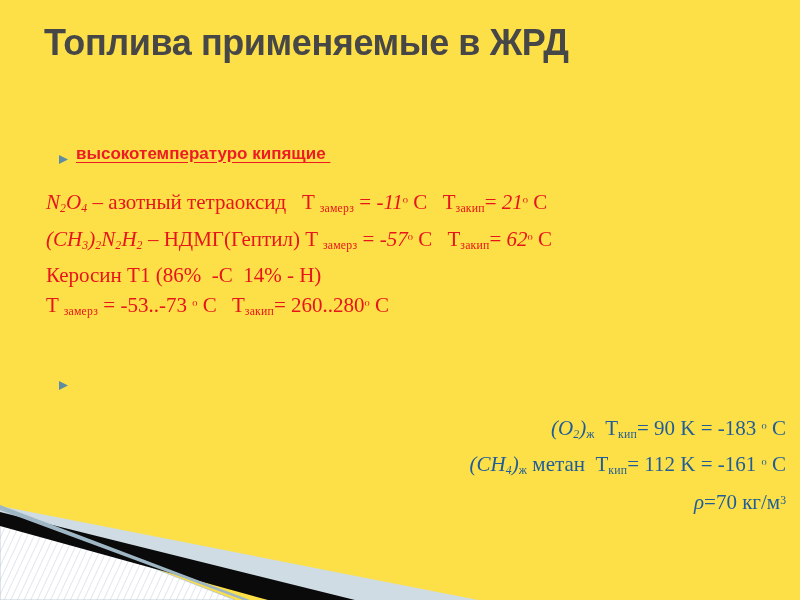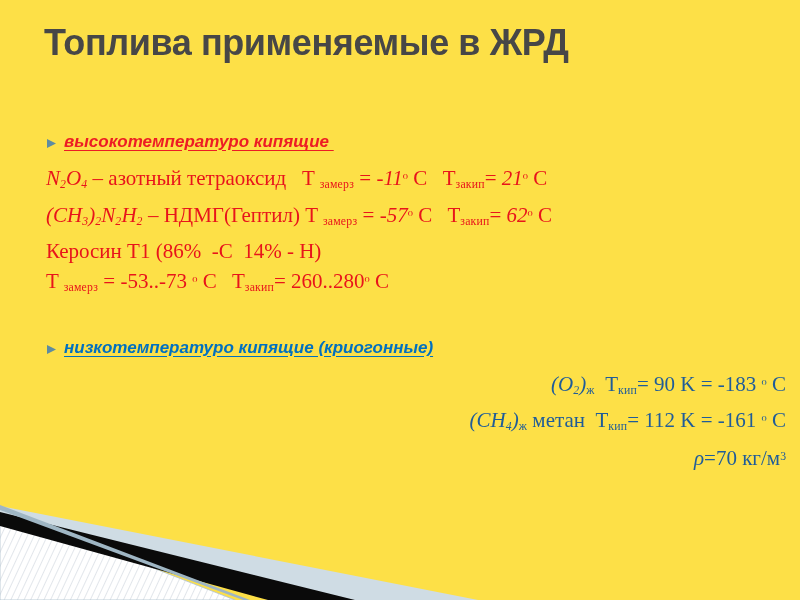--- a/index.html
+++ b/index.html
@@ -42,24 +42,23 @@
   
   #body-block {
     position: absolute;
     left: 46px;
     top: 131px;
     width: 740px;
   }
 
   .bullet-row {
     display: flex;
-    align-items: flex-start;
-    margin: 0;
+    align-items: flex-end;
+    margin: 12px;
     padding: 0;
-    font-style: italic;
   }
   .bullet-marker {
     flex: 0 0 auto;
     width: 18px;
     padding-top: 7px;
     line-height: 0;
   }
   .bullet-marker svg { display: block; }
 
   .bullet-heading {
@@ -140,21 +139,20 @@
     <div class="line red"><span><span>T</span> <span class="sub">замерз</span> <span>=</span> <span>-53..-73</span> <span class="deg">⁰</span> <span>C</span></span>&nbsp;&nbsp; <span><span>T</span><span class="sub">закип</span><span>=</span> <span>260..280</span><span class="deg">⁰</span> <span>C</span></span></div>
 
     <div class="gap-block"></div>
 
     <div class="bullet-row">
       <span class="bullet-marker">
         <svg width="11" height="11" viewBox="0 0 11 11">
           <polygon points="1,1 10,5.5 1,10" fill="#5E8CA0"></polygon>
         </svg>
       </span>
-      <span class="bullet-heading heading-blue">низкотемпературо кипящие (криогонные)</span>
     </div>
 
     <div class="gap-small"></div>
 
     <div class="line blue"><span class="it"><span>(</span><span>O</span><span class="sub">2</span><span>)</span></span><span class="sub">ж</span>&nbsp; <span><span>T</span><span class="sub">кип</span><span>=</span> <span>90</span> <span>K</span> <span>=</span> <span>-183</span> <span class="deg">⁰</span> <span>C</span></span></div>
 
 
     <div class="line blue"><span class="it"><span>(</span><span>C</span><span>H</span><span class="sub">4</span><span>)</span></span><span class="sub">ж</span> <span>метан</span>&nbsp; <span><span>T</span><span class="sub">кип</span><span>=</span> <span>112</span> <span>K</span> <span>=</span> <span>-161</span> <span class="deg">⁰</span> <span>C</span></span></div>
 
     <div class="line blue"><span class="it">ρ</span><span>=</span><span>70</span> <span>кг/м</span><span class="sup">3</span></div>

